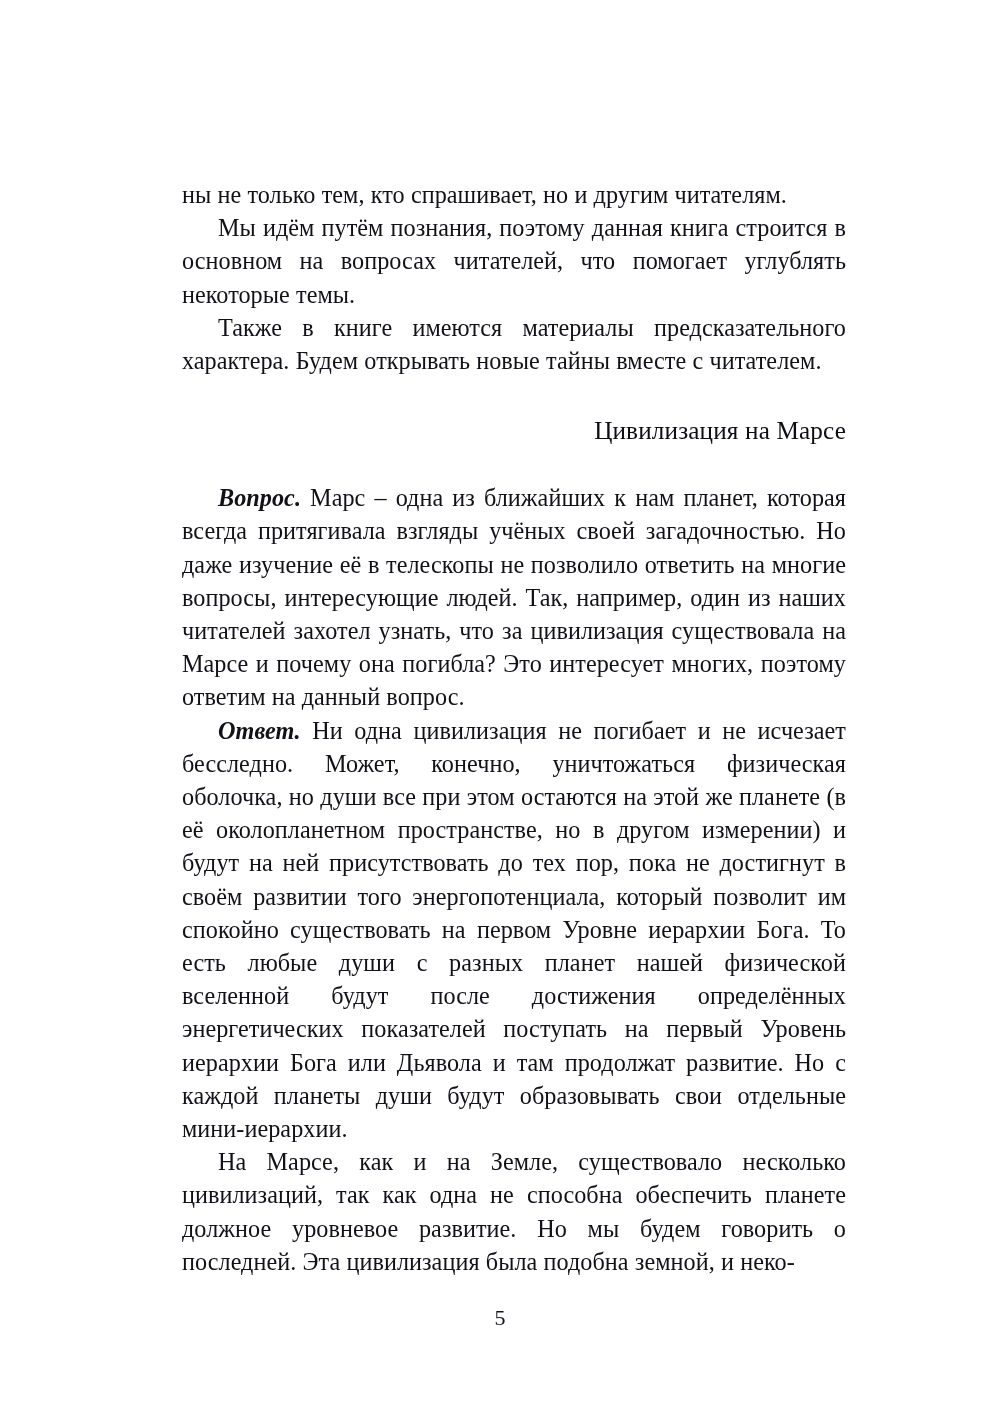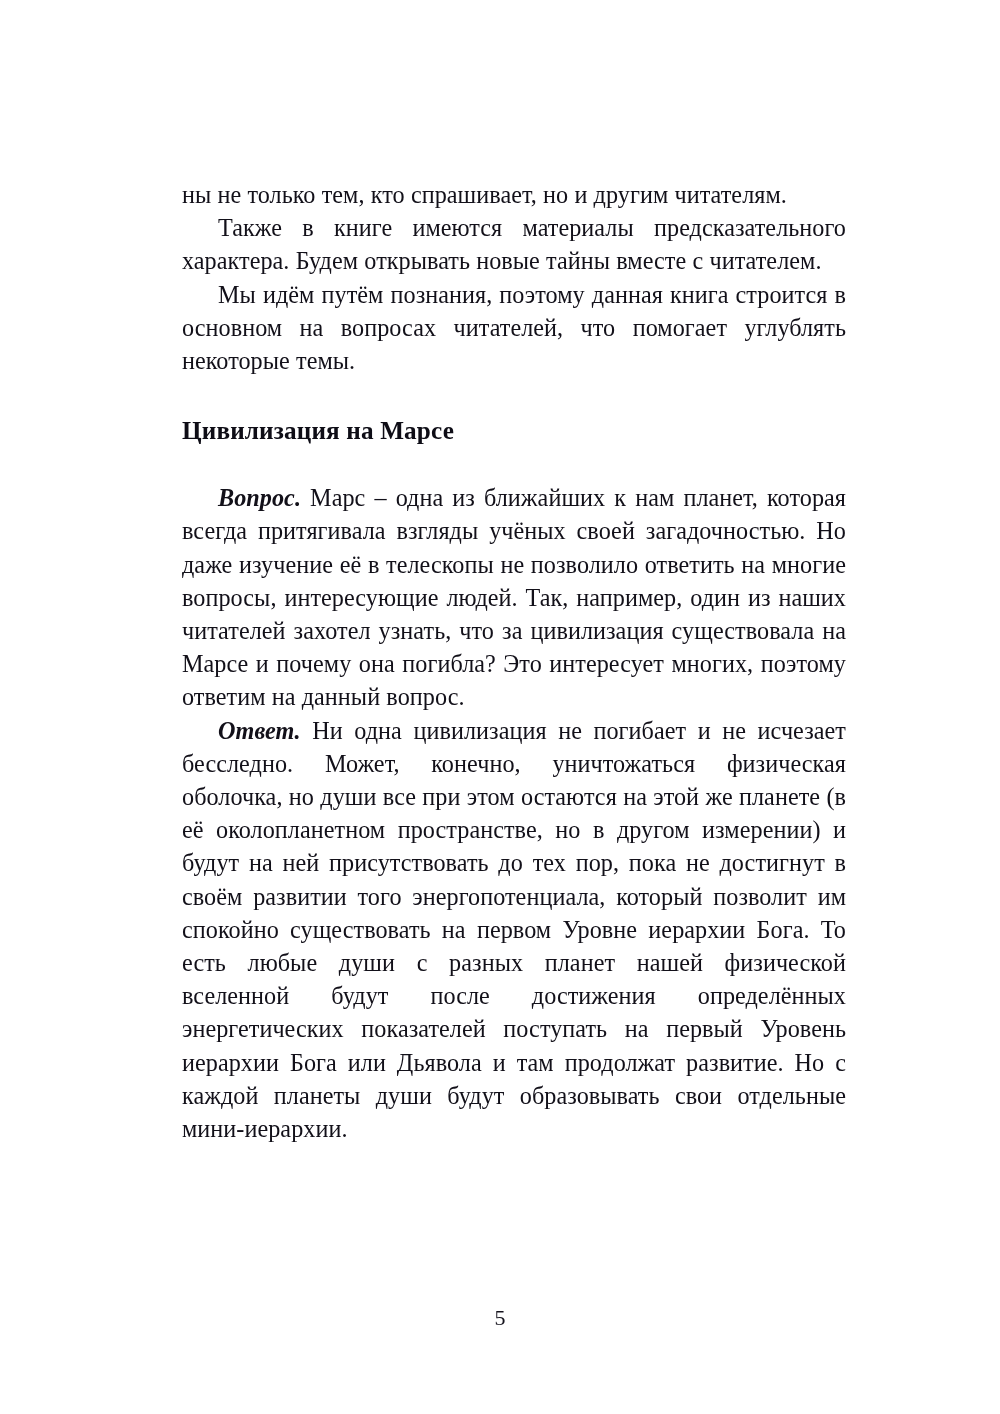--- a/index.html
+++ b/index.html
@@ -43,22 +43,22 @@
   .lead {
     font-weight: bold;
     font-style: italic;
   }
   .section-heading {
     margin: 0;
     padding-top: 37px;
     padding-bottom: 34px;
     font-size: 25.2px;
     line-height: 33px;
-    font-weight: bold;
-    text-align: left;
+    font-weight: normal;
+    text-align: right;
     letter-spacing: 0.15px;
     color: #0e0d16;
   }
   .page-number {
     position: absolute;
     left: 0;
     right: 0;
     top: 1305px;
     text-align: center;
     font-size: 22px;
@@ -72,28 +72,29 @@
 </style>
 </head>
 <body>
 
 <div class="page">
 
   <div class="text-column">
 
     <p class="para cont"><span>ны не только тем, кто спрашивает, но и другим читателям.</span></p>
 
+    <p class="para indent"><span>Мы идём путём познания, поэтому данная книга строится в основном на вопросах читателей, что помогает углублять некоторые темы.</span></p>
+
     <p class="para indent"><span>Также в книге имеются материалы предсказательного характера. Будем открывать новые тайны вместе с читателем.</span></p>
-
-    <p class="para indent"><span>Мы идём путём познания, поэтому данная книга строится в основном на вопросах читателей, что помогает углублять некоторые темы.</span></p>
 
     <h2 class="section-heading">Цивилизация на Марсе</h2>
 
     <p class="para indent"><span class="lead">Вопрос.</span><span> Марс – одна из ближайших к нам планет, которая всегда притягивала взгляды учёных своей загадочностью. Но даже изучение её в телескопы не позволило ответить на многие вопросы, интересующие людей. Так, например, один из наших читателей захотел узнать, что за цивилизация существовала на Марсе и почему она погибла? Это интересует многих, поэтому ответим на данный вопрос.</span></p>
 
     <p class="para indent"><span class="lead">Ответ.</span><span> Ни одна цивилизация не погибает и не исчезает бесследно. Может, конечно, уничтожаться физическая оболочка, но души все при этом остаются на этой же планете (в её околопланетном пространстве, но в другом измерении) и будут на ней присутствовать до тех пор, пока не достигнут в своём развитии того энергопотенциала, который позволит им спокойно существовать на первом Уровне иерархии Бога. То есть любые души с разных планет нашей физической вселенной будут после достижения определённых энергетических показателей поступать на первый Уровень иерархии Бога или Дьявола и там продолжат развитие. Но с каждой планеты души будут образовывать свои отдельные мини-иерархии.</span></p>
 
+    <p class="para indent"><span>На Марсе, как и на Земле, существовало несколько цивилизаций, так как одна не способна обеспечить планете должное уровневое развитие. Но мы будем говорить о последней. Эта цивилизация была подобна земной, и неко-</span></p>
 
   </div>
 
   <div class="page-number">5</div>
 
 </div>
 
 </body></html>

